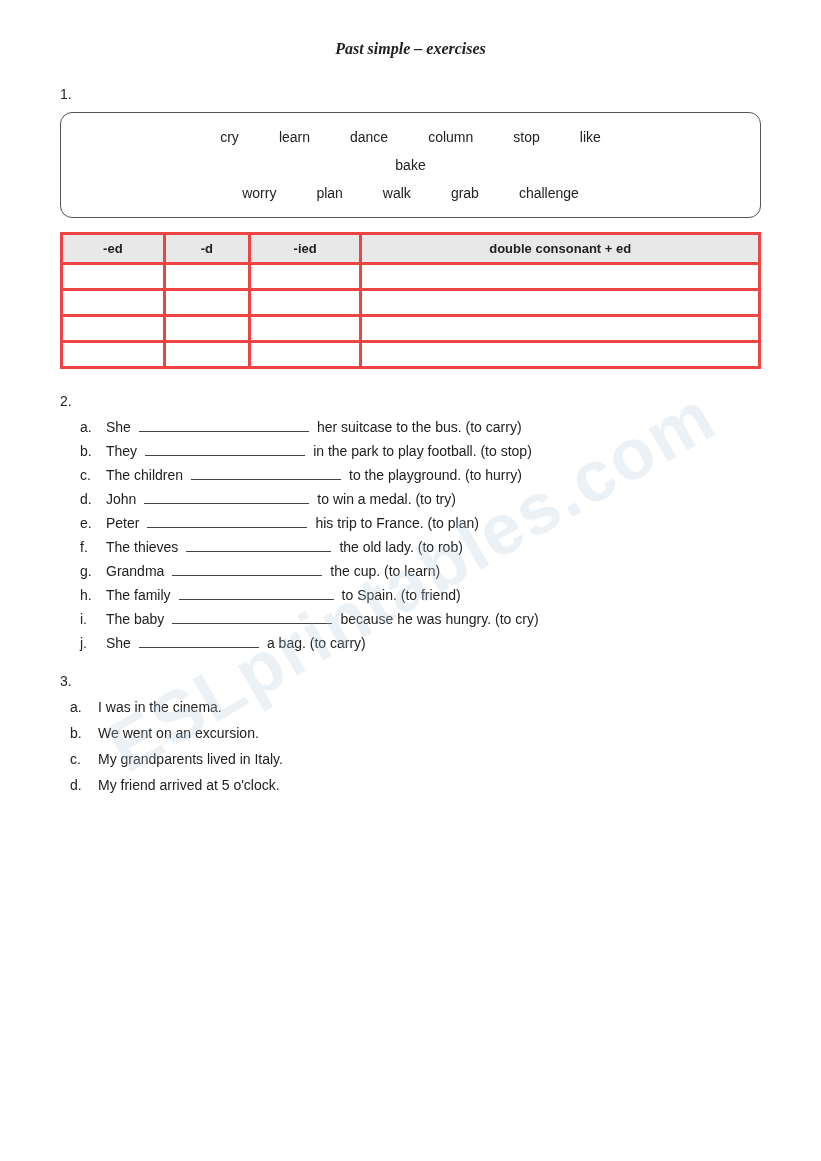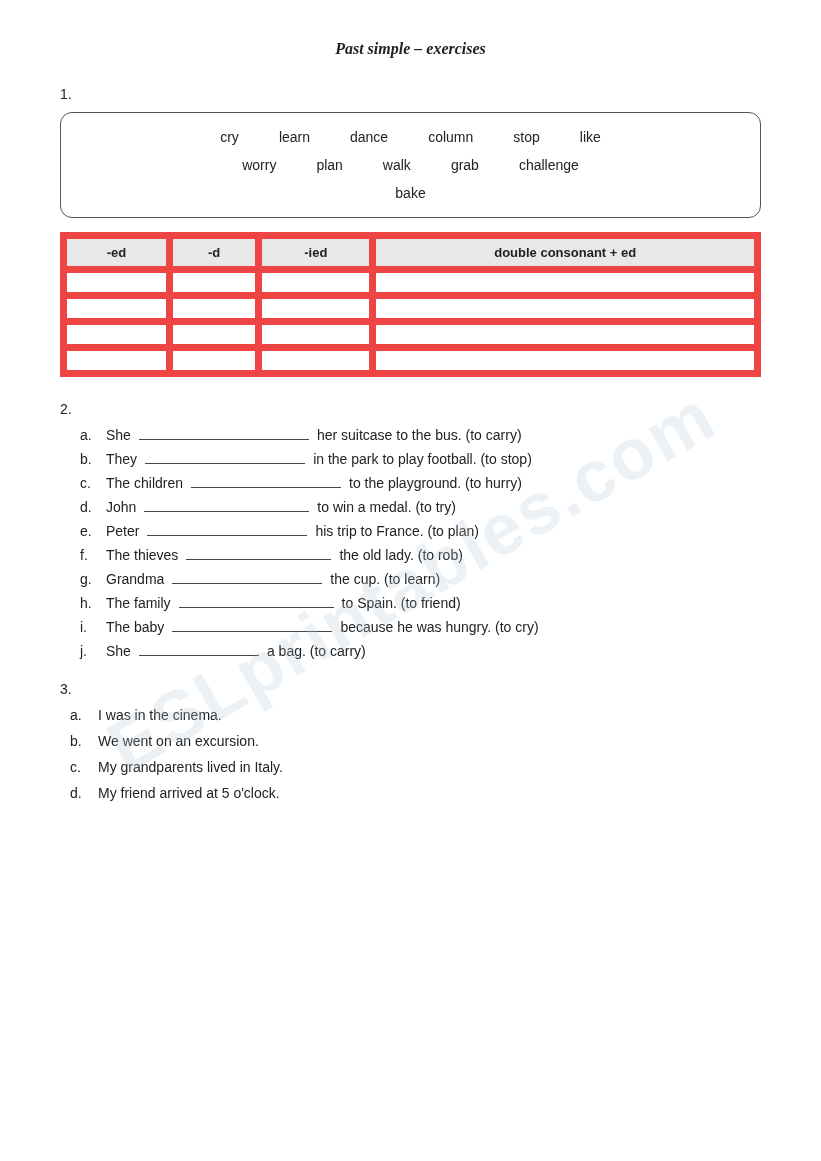--- a/index.html
+++ b/index.html
@@ -70,21 +70,21 @@
       flex-wrap: wrap;
     }
 
     .columns-table {
       width: 100%;
       border-collapse: collapse;
       margin-bottom: 20px;
     }
 
     .columns-table th, .columns-table td {
-      border: 7px solid #ef4444;
+      border: 3px solid #ef4444;
       padding: 6px 10px;
       text-align: center;
       height: 28px;
     }
 
     .columns-table th {
       background: #e8e8e8;
       font-weight: bold;
       font-size: 13px;
     }
@@ -143,28 +143,28 @@
   <div class="word-box">
     <div class="word-box-row">
       <span>cry</span>
       <span>learn</span>
       <span>dance</span>
       <span>column</span>
       <span>stop</span>
       <span>like</span>
     </div>
     <div class="word-box-row">
+      <span>bake</span>
+    </div>
+    <div class="word-box-row">
       <span>worry</span>
       <span>plan</span>
       <span>walk</span>
       <span>grab</span>
       <span>challenge</span>
-    </div>
-    <div class="word-box-row">
-      <span>bake</span>
     </div>
   </div>
 
   <table class="columns-table">
     <thead>
       <tr>
         <th>-ed</th>
         <th>-d</th>
         <th>-ied</th>
         <th><strong>double consonant + ed</strong></th>

